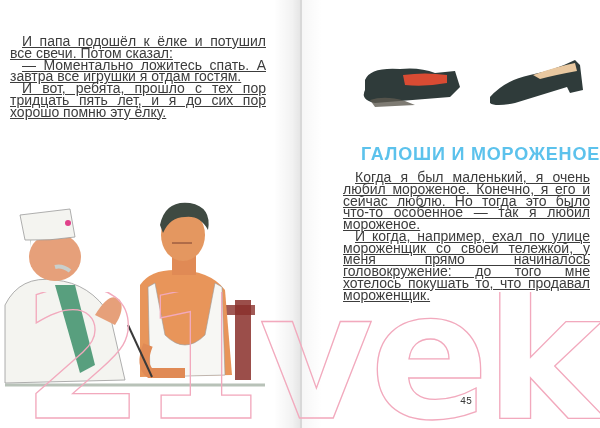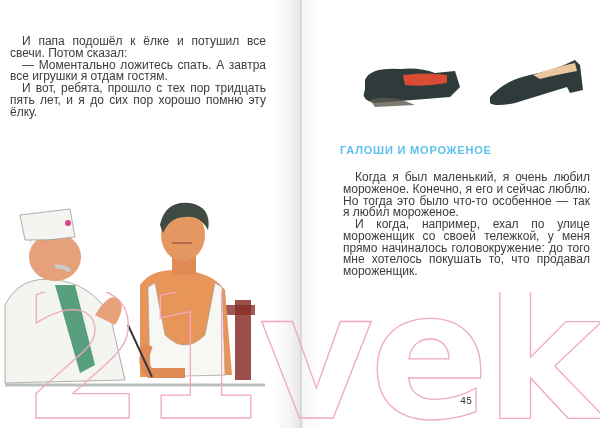--- a/index.html
+++ b/index.html
@@ -9,27 +9,27 @@
   .page { position: absolute; top: 0; height: 428px; background: #ffffff; overflow: hidden; }
   .page-left { left: 0; width: 300px; }
   .page-right { left: 300px; width: 300px; }
 
   .gutter-shadow-left { position: absolute; right: 0; top: 0; width: 26px; height: 100%;
     background: linear-gradient(to right, rgba(0,0,0,0), rgba(0,0,0,0.05) 70%, rgba(0,0,0,0.10)); }
   .gutter-line { position: absolute; left: 300px; top: 0; width: 2px; height: 428px; background: #d8d8d8; }
   .gutter-shadow-right { position: absolute; left: 0; top: 0; width: 22px; height: 100%;
     background: linear-gradient(to left, rgba(0,0,0,0), rgba(0,0,0,0.04)); }
 
-  .text-block { position: absolute; font-size: 12px; line-height: 11.75px; text-align: justify; color: #3c3c3c; }
+  .text-block { position: absolute; font-size: 14px; line-height: 11.75px; text-align: justify; color: #3c3c3c; text-decoration: underline; }
   .text-block p { text-indent: 12px; text-align: justify; }
   .left-text { left: 10px; top: 36px; width: 256px; }
   .right-text { left: 343px; top: 172px; width: 247px; }
 
-  .chapter-title { position: absolute; left: 300px; width: 300px; top: 144px; text-align: left;
-    font-size: 11px; font-weight: bold; letter-spacing: 0.8px; color: #5cc2ec; padding-left: 40px; }
+  .chapter-title { position: absolute; left: 300px; width: 300px; top: 144px; text-align: right;
+    font-size: 18px; font-weight: bold; letter-spacing: 0.8px; color: #5cc2ec; padding-left: 40px; }
 
   .page-number { position: absolute; left: 460px; top: 396px; font-size: 10px; color: #3a3a3a; font-family: Liberation Mono, monospace; }
 
   .illustration { position: absolute; }
   .ill-shoes { left: 355px; top: 45px; width: 240px; height: 70px; }
   .ill-people { left: 0; top: 195px; width: 270px; height: 200px; }
 
   .watermark { position: absolute; left: 22px; top: 292px; width: 580px; height: 130px; pointer-events: none; }
   .watermark text { font-family: "DejaVu Sans", sans-serif; font-weight: bold; font-size: 176px;
     fill: none; stroke: #f2a9bd; stroke-width: 1.3; letter-spacing: -4px; }

